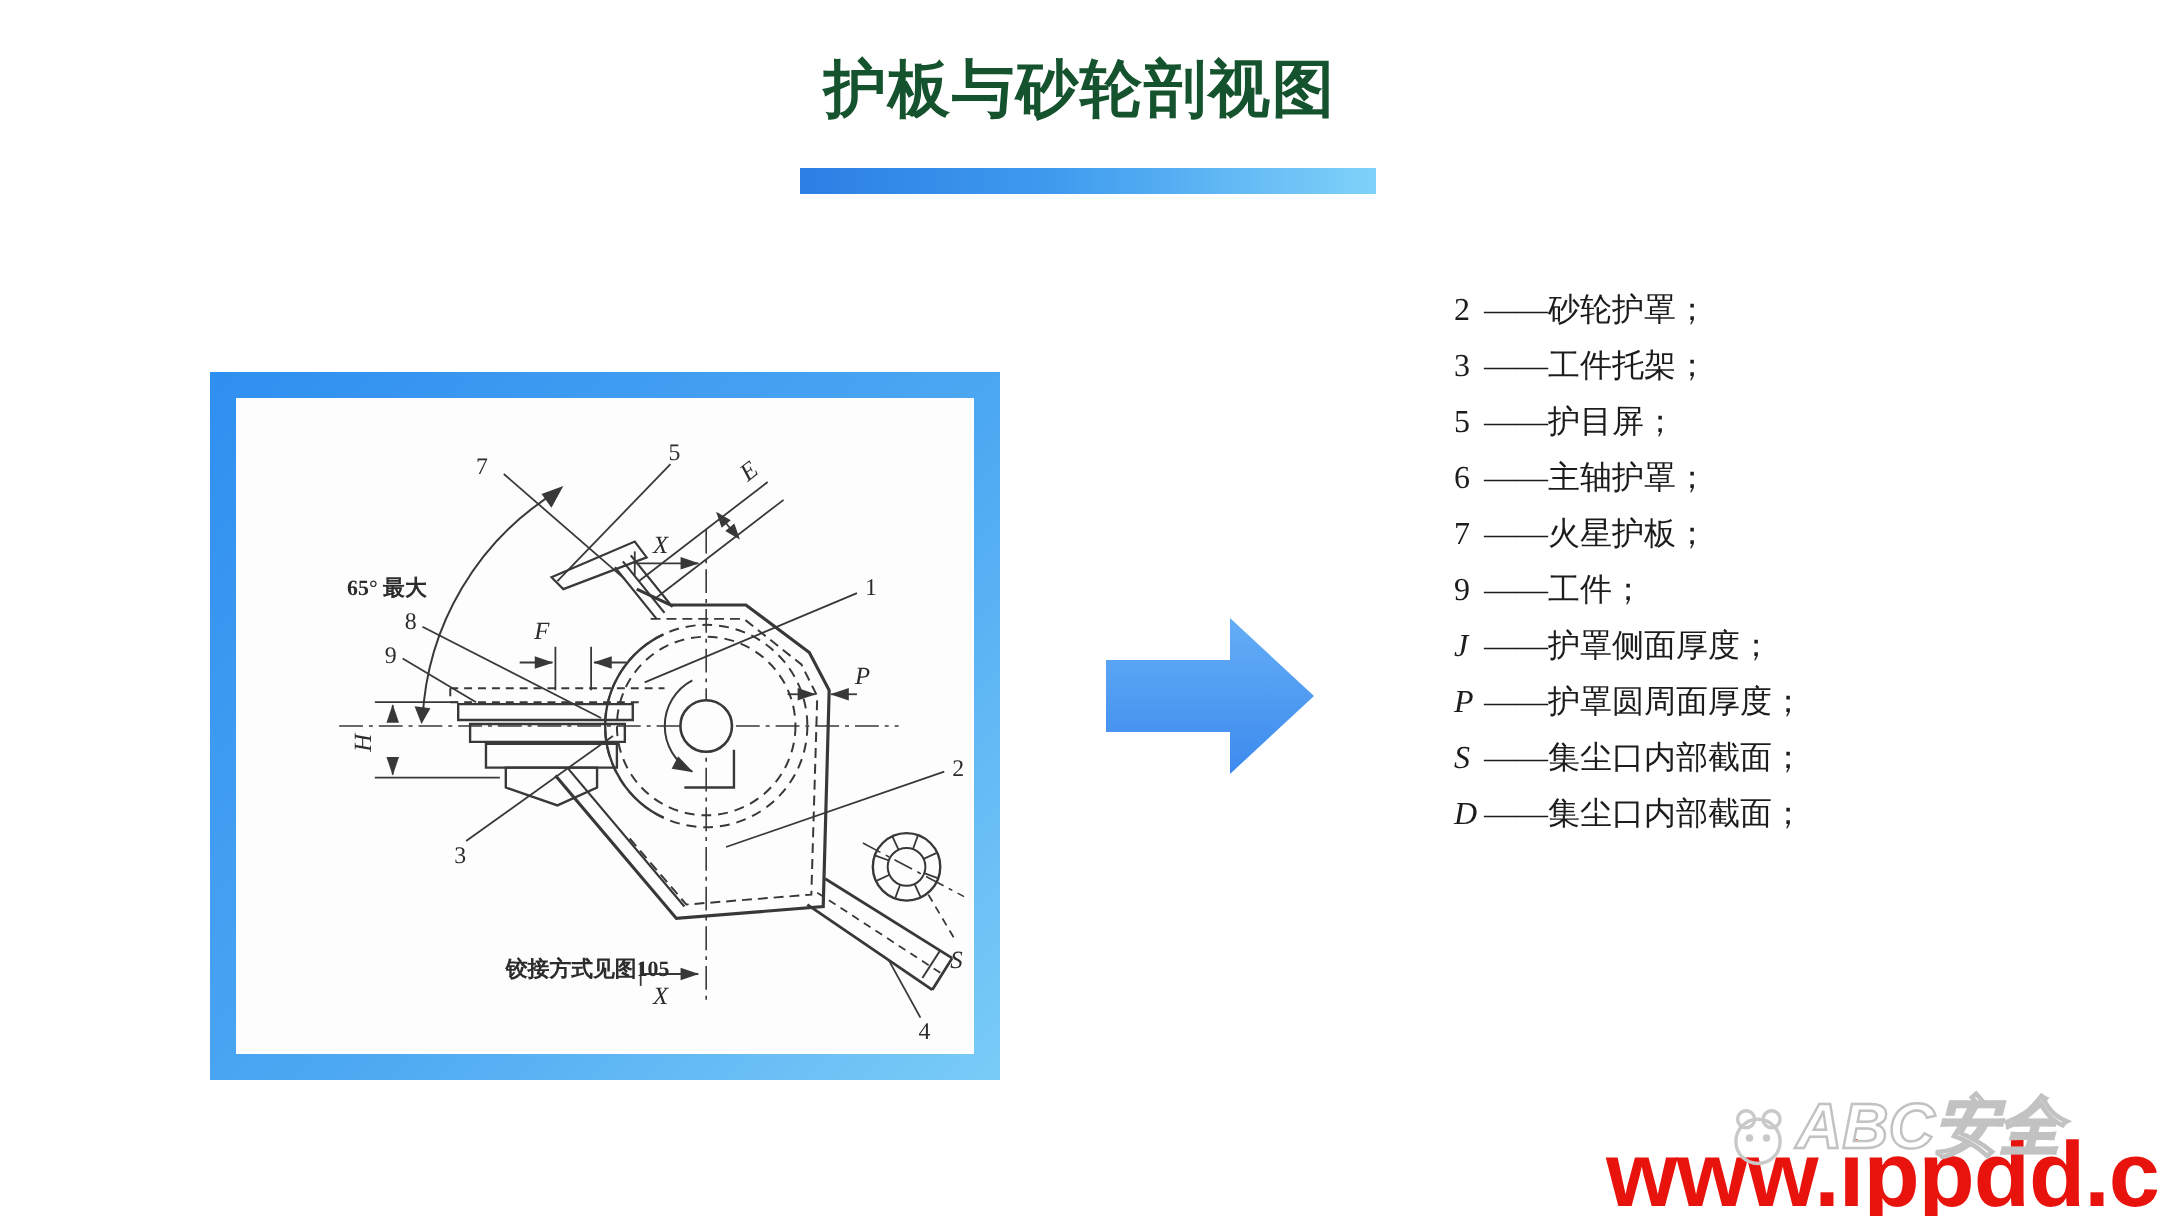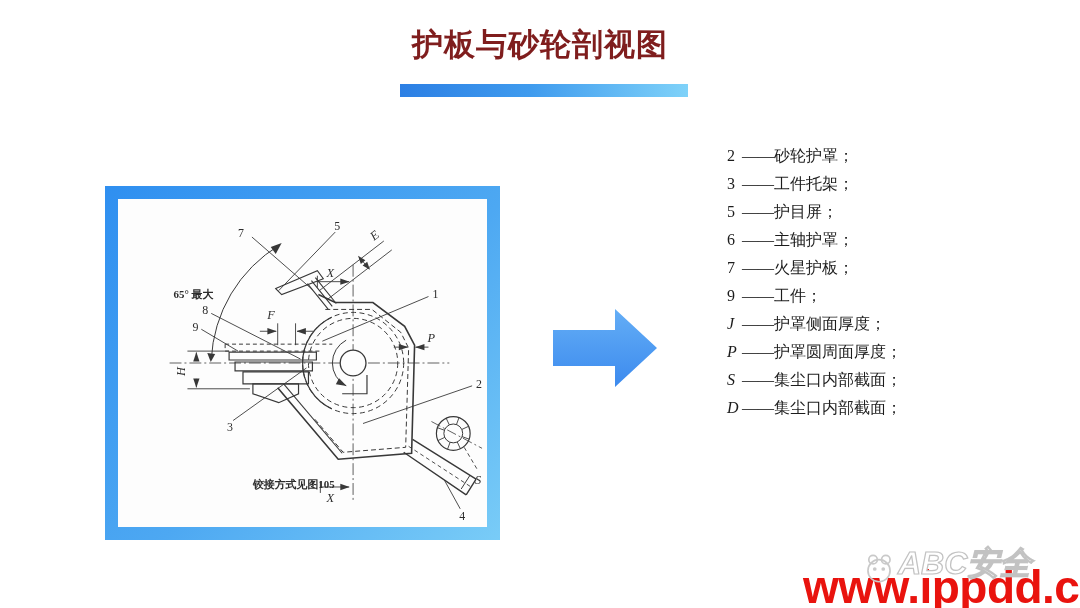--- a/index.html
+++ b/index.html
@@ -3,21 +3,21 @@
 <meta charset="utf-8">
 <style>
   html,body{margin:0;padding:0;}
   body{
     width:1080px;height:608px;position:relative;overflow:hidden;
     background:#ffffff;font-family:"Liberation Sans", sans-serif;
   }
   
   .title{
     position:absolute;left:0;top:24px;width:1080px;text-align:center;
-    font-size:31px;font-weight:800;color:#7f1d1d;letter-spacing:1px;margin:0;
+    font-size:31px;font-weight:800;color:#14532d;letter-spacing:1px;margin:0;
   }
   .title-bar{
     position:absolute;left:400px;top:84px;width:288px;height:13px;
     background:linear-gradient(90deg,#2c7fe4 0%,#3f9bee 45%,#7fd2f9 100%);
   }
   
   .frame{
     position:absolute;left:105px;top:186px;width:395px;height:354px;
     box-sizing:border-box;padding:13px;
     background:linear-gradient(135deg,#2f8ff0 0%,#4da8f2 55%,#79ccf7 100%);

